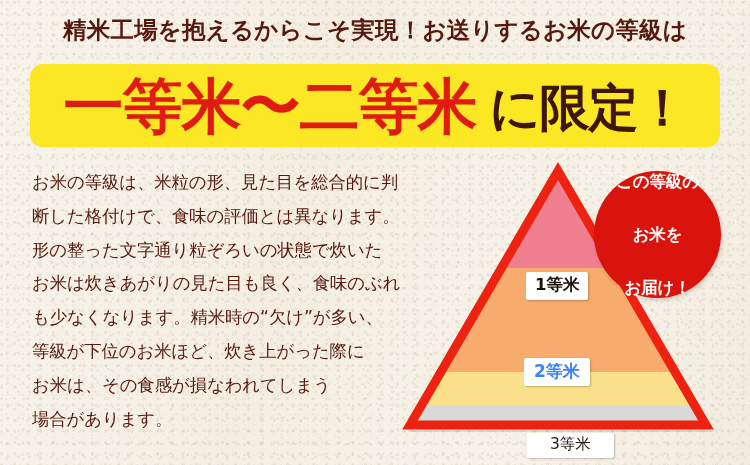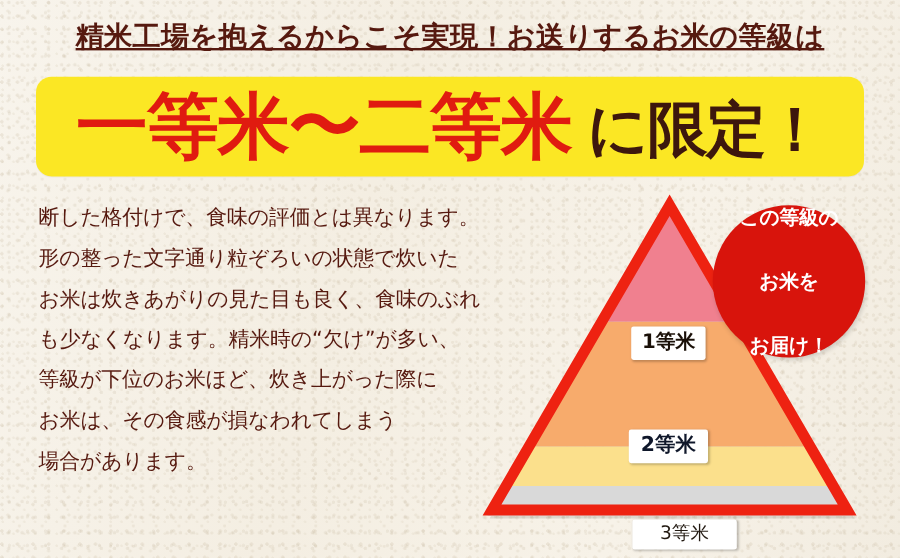--- a/index.html
+++ b/index.html
@@ -31,21 +31,20 @@
   
   #headline {
     left:0; top:16px; width:750px;
     text-align:center;
     color:#56190f;
     font-size:23.5px;
     font-weight:bold;
     letter-spacing:.2px;
     white-space:nowrap;
     line-height:1.2;
-    text-decoration:underline;
   }
 
   
   #banner {
     left:30px; top:64px; width:690px; height:83px;
     background:#fbe724;
     border-radius:13px;
     display:flex; align-items:center; justify-content:center;
     box-shadow:0 1px 0 rgba(0,0,0,.04);
   }
@@ -93,21 +92,21 @@
     margin-top:44px;
   }
   #tier-label-1 {
     left:526px; top:228px;
     padding:5px 9px 6px;
     font-size:16.5px; font-weight:bold; color:#1a1008;
   }
   #tier-label-2 {
     left:524px; top:314px;
     padding:5px 10px 6px;
-    font-size:17px; font-weight:bold; color:#0f172a;
+    font-size:17px; font-weight:bold; color:#3b82f6;
   }
   #tier-label-3 {
     left:527px; top:389px;
     padding:4px 23px 5px;
     font-size:15.5px; font-weight:normal; color:#231a12;
   }
   #tier-label-4 {
     left:518px; top:423px;
     padding:4px 9px 5px;
     font-size:15.5px; font-weight:normal; color:#231a12;
@@ -138,20 +137,21 @@
 <div id="paper-texture"></div>
 
 <div class="layer" id="headline" style="color: rgb(86, 25, 15);">精米工場を抱えるからこそ実現！お送りするお米の等級は</div>
 
 <div class="layer" id="banner" style="background: rgb(251, 231, 36); gap: 12px;">
   <span id="banner-primary" style="color: rgb(224, 27, 16);">一等米〜二等米</span>
   <span id="banner-secondary" style="color: rgb(61, 23, 13);">に限定！</span>
 </div>
 
 <div class="layer" id="body-copy" style="color: rgb(86, 25, 15);">
+  <div class="copy-line">お米の等級は、米粒の形、見た目を総合的に判</div>
   <div class="copy-line">断した格付けで、食味の評価とは異なります。</div>
   <div class="copy-line">形の整った文字通り粒ぞろいの状態で炊いた</div>
   <div class="copy-line">お米は炊きあがりの見た目も良く、食味のぶれ</div>
   <div class="copy-line">も少なくなります。精米時の“欠け”が多い、</div>
   <div class="copy-line">等級が下位のお米ほど、炊き上がった際に</div>
   <div class="copy-line">お米は、その食感が損なわれてしまう</div>
   <div class="copy-line">場合があります。</div>
 </div>
 
 <div class="layer" id="pyramid">

